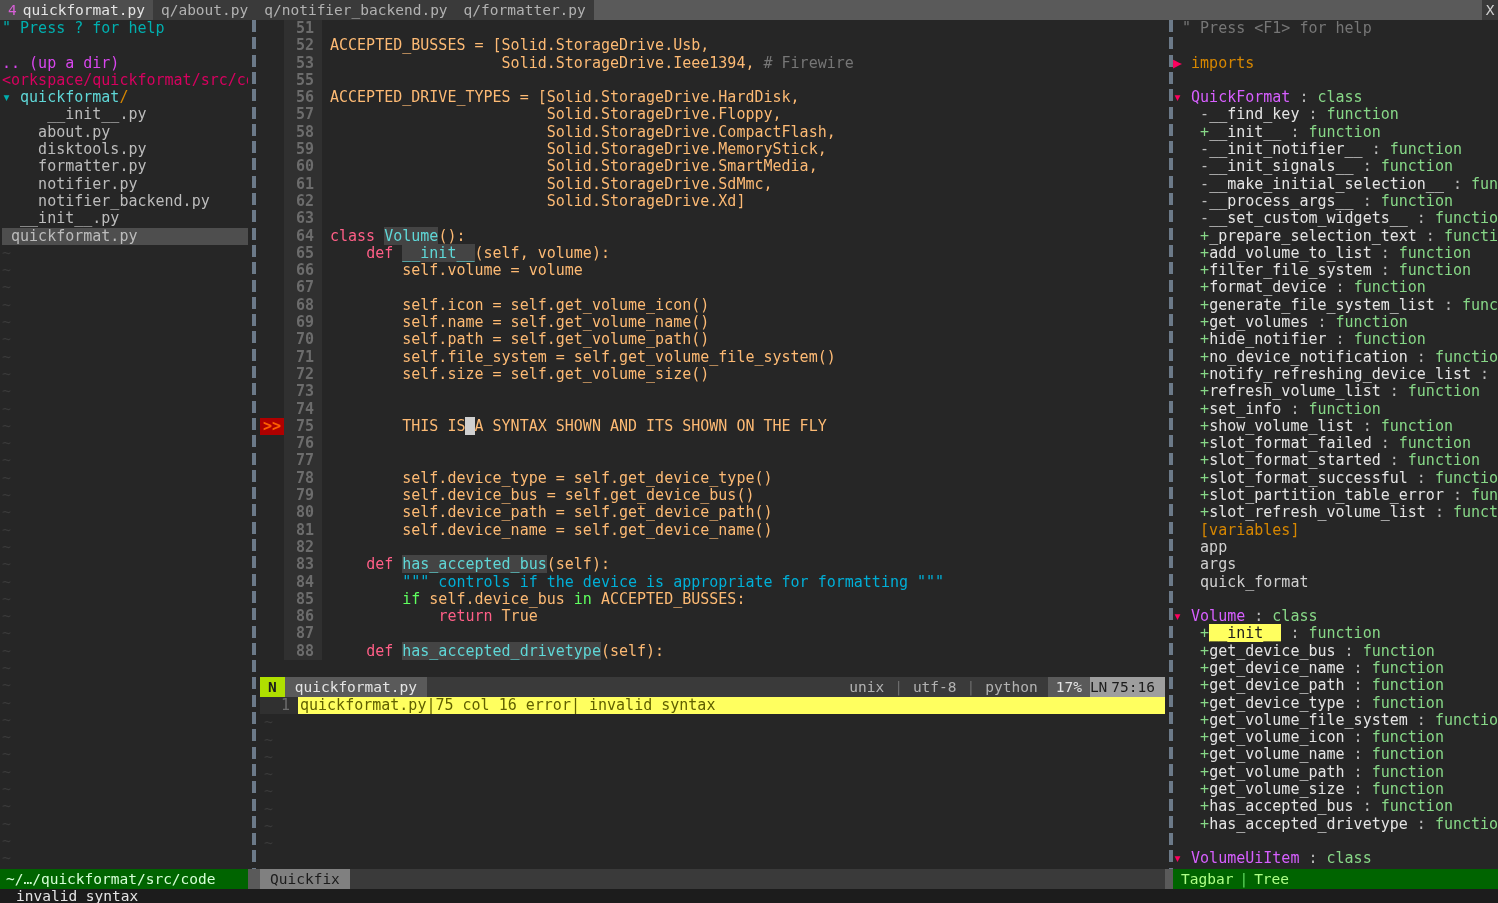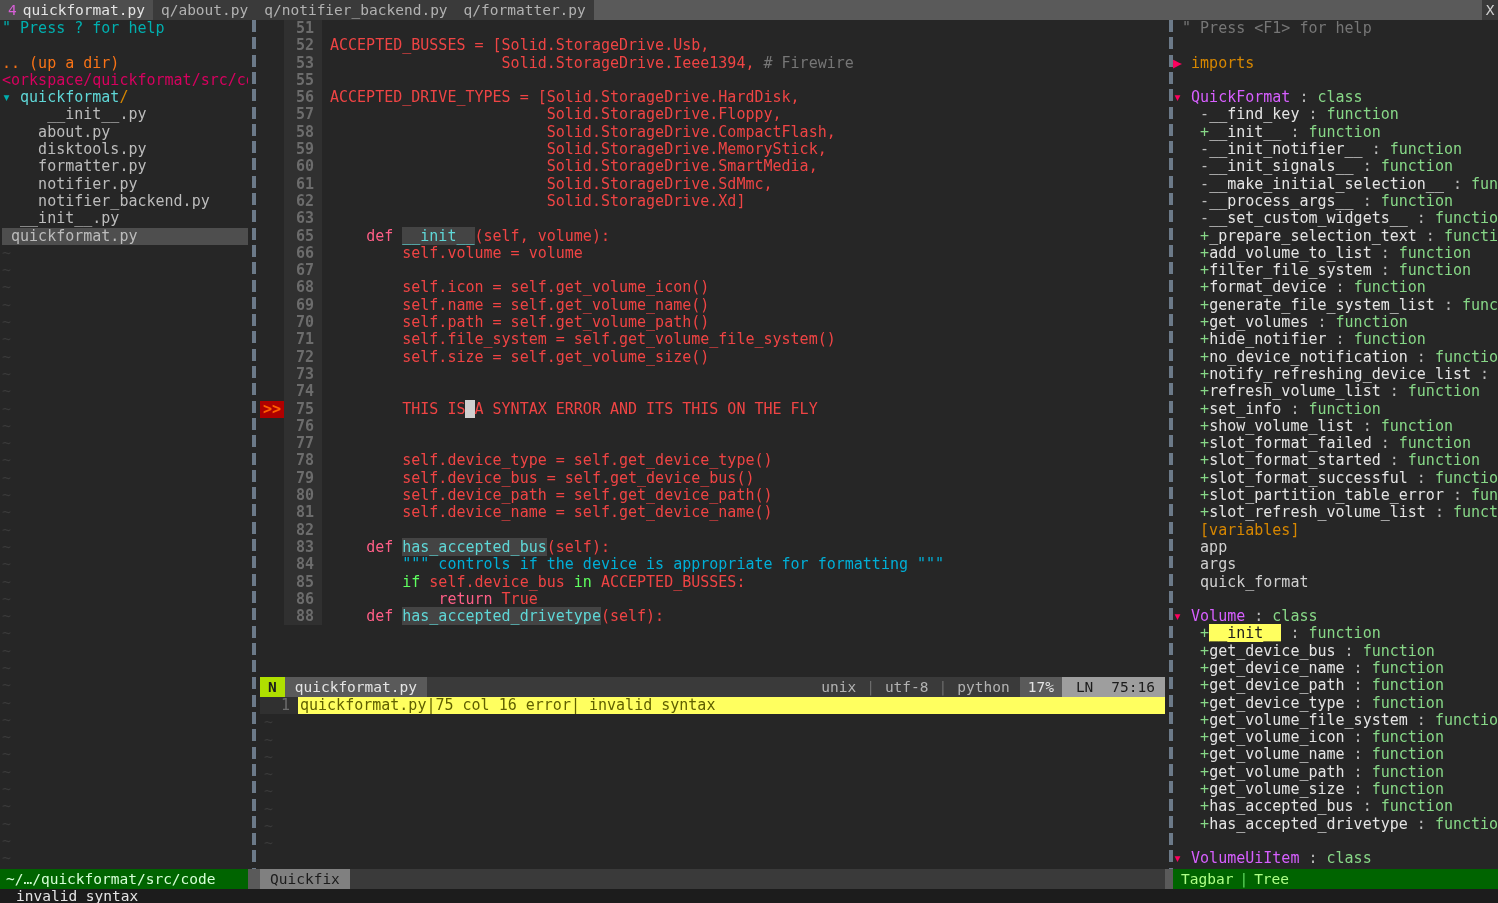--- a/index.html
+++ b/index.html
@@ -38,21 +38,21 @@
   .pane { position:absolute; overflow:hidden; }
 
   
   #nerdtree {
     left:0; top:20px; width:248px; height:849px;
     background:#262626; color:#bcbcbc;
     padding-left:2px; box-sizing:border-box;
   }
   .nt-row { height:17.3px; line-height:17.3px; white-space:pre; font-size:15px; }
   .nt-help { color:#00afaf; }
-  .nt-up { color:#f97316;text-align:center; }
+  .nt-up { color:#d946ef;text-align:center; }
   .nt-path { color:#d7005f; }
   .nt-dir-arrow { color:#00afaf; }
   .nt-dir { color:#5fd7d7; }
   .nt-slash { color:#d78700; }
   .nt-file { color:#bcbcbc; }
   .nt-file.sel { background:#4e4e4e; display:block; }
   .nt-tilde { color:#3a3a3a; }
 
   
   #nt-sep {
@@ -79,36 +79,36 @@
     color:#6c6c6c; background:#303030;font-weight:bold;
   }
   .ctext { flex:1 1 auto; padding-left:8px; color:#d0d0d0; }
 
   .k-kw      { color:#ff5f87; }              
   .k-fn      { color:#5fd7d7; background:#444444; }  
   .k-cls     { color:#5fd7d7; background:#444444; }
   .k-str     { color:#00afd7; }
   .k-cmt     { color:#767676; }
   .k-op      { color:#5fff5f; }              
-  .k-id      { color:#ef4444; }
+  .k-id      { color:#fdba74; }
   .cursor    { background:#d0d0d0; color:#262626; }
 
   
   #ed-status {
     left:260px; top:677px; width:905px; height:20px;
     display:flex; align-items:stretch; font-size:14.5px;
     background:#3a3a3a;
   }
   .st-mode { background:#afdf00; color:#1c1c1c; padding:0 8px; line-height:20px; font-weight:bold;}
   .st-file { background:#5a5a5a; color:#e4e4e4; padding:0 10px; line-height:20px; }
   .st-gap  { flex:1 1 auto; background:#3a3a3a; }
   .st-item { background:#3a3a3a; color:#b2b2b2; padding:0 10px; line-height:20px; }
   .st-sep  { color:#6c6c6c; line-height:20px; }
   .st-pct  { background:#5a5a5a; color:#e4e4e4; padding:0 8px; line-height:20px; }
-  .st-ln   { background:#9e9e9e; color:#1c1c1c; padding:0 14px; line-height:20px; }
+  .st-ln   { background:#9e9e9e; color:#1c1c1c; padding:0 0; line-height:20px; }
   .st-pos  { background:#9e9e9e; color:#1c1c1c; padding:0 10px 0 4px; line-height:20px; }
 
   
   #quickfix {
     left:260px; top:697px; width:905px; height:172px;
     background:#262626;
   }
   .qf-row { height:17.3px; line-height:17.3px; white-space:pre; font-size:15px; display:flex; }
   .qf-num { width:30px; flex:0 0 30px; text-align:right; padding-right:8px; color:#6c6c6c; background:#303030; }
   .qf-text { flex:1 1 auto; background:#ffff5f; color:#5f5f00; padding-left:2px; }
@@ -296,42 +296,44 @@
       <div class="code-row"><div class="sign"> </div><div class="lnum">53</div><div class="ctext"><span class="k-id">                   Solid.StorageDrive.Ieee1394,</span><span class="k-cmt"> # Firewire</span></div></div>
       <div class="code-row"><div class="sign"> </div><div class="lnum">55</div><div class="ctext"> </div></div>
       <div class="code-row"><div class="sign"> </div><div class="lnum">56</div><div class="ctext"><span class="k-id">ACCEPTED_DRIVE_TYPES = [Solid.StorageDrive.HardDisk,</span></div></div>
       <div class="code-row"><div class="sign"> </div><div class="lnum">57</div><div class="ctext"><span class="k-id">                        Solid.StorageDrive.Floppy,</span></div></div>
       <div class="code-row"><div class="sign"> </div><div class="lnum">58</div><div class="ctext"><span class="k-id">                        Solid.StorageDrive.CompactFlash,</span></div></div>
       <div class="code-row"><div class="sign"> </div><div class="lnum">59</div><div class="ctext"><span class="k-id">                        Solid.StorageDrive.MemoryStick,</span></div></div>
       <div class="code-row"><div class="sign"> </div><div class="lnum">60</div><div class="ctext"><span class="k-id">                        Solid.StorageDrive.SmartMedia,</span></div></div>
       <div class="code-row"><div class="sign"> </div><div class="lnum">61</div><div class="ctext"><span class="k-id">                        Solid.StorageDrive.SdMmc,</span></div></div>
       <div class="code-row"><div class="sign"> </div><div class="lnum">62</div><div class="ctext"><span class="k-id">                        Solid.StorageDrive.Xd]</span></div></div>
       <div class="code-row"><div class="sign"> </div><div class="lnum">63</div><div class="ctext"> </div></div>
+      <div class="code-row"><div class="sign"> </div><div class="lnum">64</div><div class="ctext"><span class="k-kw">class </span><span class="k-cls">Volume</span><span class="k-id">():</span></div></div>
       <div class="code-row"><div class="sign"> </div><div class="lnum">65</div><div class="ctext"><span class="k-id">    </span><span class="k-kw">def </span><span class="k-fn">__init__</span><span class="k-id">(self, volume):</span></div></div>
       <div class="code-row"><div class="sign"> </div><div class="lnum">66</div><div class="ctext"><span class="k-id">        self.volume = volume</span></div></div>
       <div class="code-row"><div class="sign"> </div><div class="lnum">67</div><div class="ctext"> </div></div>
       <div class="code-row"><div class="sign"> </div><div class="lnum">68</div><div class="ctext"><span class="k-id">        self.icon = self.get_volume_icon()</span></div></div>
       <div class="code-row"><div class="sign"> </div><div class="lnum">69</div><div class="ctext"><span class="k-id">        self.name = self.get_volume_name()</span></div></div>
       <div class="code-row"><div class="sign"> </div><div class="lnum">70</div><div class="ctext"><span class="k-id">        self.path = self.get_volume_path()</span></div></div>
       <div class="code-row"><div class="sign"> </div><div class="lnum">71</div><div class="ctext"><span class="k-id">        self.file_system = self.get_volume_file_system()</span></div></div>
       <div class="code-row"><div class="sign"> </div><div class="lnum">72</div><div class="ctext"><span class="k-id">        self.size = self.get_volume_size()</span></div></div>
       <div class="code-row"><div class="sign"> </div><div class="lnum">73</div><div class="ctext"> </div></div>
       <div class="code-row"><div class="sign"> </div><div class="lnum">74</div><div class="ctext"> </div></div>
-      <div class="code-row"><div class="sign err">&gt;&gt;</div><div class="lnum">75</div><div class="ctext"><span class="k-id">        THIS IS</span><span class="cursor"> </span><span class="k-id">A SYNTAX ERROR AND ITS THIS ON THE FLY</span></div></div>
+      <div class="code-row"><div class="sign err">&gt;&gt;</div><div class="lnum">75</div><div class="ctext"><span class="k-id">        THIS IS</span><span class="cursor"> </span><span class="k-id">A SYNTAX SHOWN AND ITS SHOWN ON THE FLY</span></div></div>
       <div class="code-row"><div class="sign"> </div><div class="lnum">76</div><div class="ctext"> </div></div>
       <div class="code-row"><div class="sign"> </div><div class="lnum">77</div><div class="ctext"> </div></div>
       <div class="code-row"><div class="sign"> </div><div class="lnum">78</div><div class="ctext"><span class="k-id">        self.device_type = self.get_device_type()</span></div></div>
       <div class="code-row"><div class="sign"> </div><div class="lnum">79</div><div class="ctext"><span class="k-id">        self.device_bus = self.get_device_bus()</span></div></div>
       <div class="code-row"><div class="sign"> </div><div class="lnum">80</div><div class="ctext"><span class="k-id">        self.device_path = self.get_device_path()</span></div></div>
       <div class="code-row"><div class="sign"> </div><div class="lnum">81</div><div class="ctext"><span class="k-id">        self.device_name = self.get_device_name()</span></div></div>
       <div class="code-row"><div class="sign"> </div><div class="lnum">82</div><div class="ctext"> </div></div>
       <div class="code-row"><div class="sign"> </div><div class="lnum">83</div><div class="ctext"><span class="k-id">    </span><span class="k-kw">def </span><span class="k-fn">has_accepted_bus</span><span class="k-id">(self):</span></div></div>
       <div class="code-row"><div class="sign"> </div><div class="lnum">84</div><div class="ctext"><span class="k-str">        """ controls if the device is appropriate for formatting """</span></div></div>
       <div class="code-row"><div class="sign"> </div><div class="lnum">85</div><div class="ctext"><span class="k-id">        </span><span class="k-op">if</span><span class="k-id"> self.device_bus </span><span class="k-op">in</span><span class="k-id"> ACCEPTED_BUSSES:</span></div></div>
       <div class="code-row"><div class="sign"> </div><div class="lnum">86</div><div class="ctext"><span class="k-id">            </span><span class="k-kw">return</span><span class="k-id"> True</span></div></div>
+      <div class="code-row"><div class="sign"> </div><div class="lnum">87</div><div class="ctext"> </div></div>
       <div class="code-row"><div class="sign"> </div><div class="lnum">88</div><div class="ctext"><span class="k-id">    </span><span class="k-kw">def </span><span class="k-fn">has_accepted_drivetype</span><span class="k-id">(self):</span></div></div>
     </div>
 
   <div class="pane" id="ed-status">
     <span class="st-mode">N</span>
     <span class="st-file">quickformat.py</span>
     <span class="st-gap"></span>
     <span class="st-item">unix</span>
     <span class="st-sep">|</span>
     <span class="st-item">utf-8</span>

